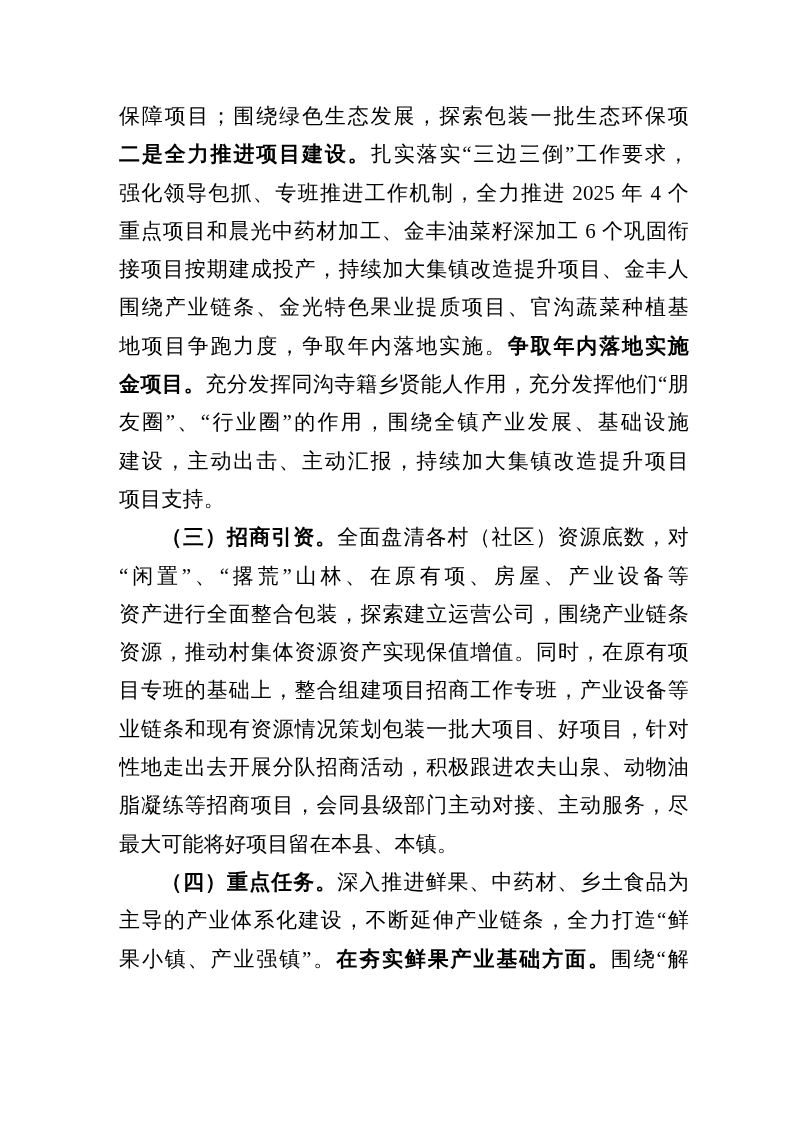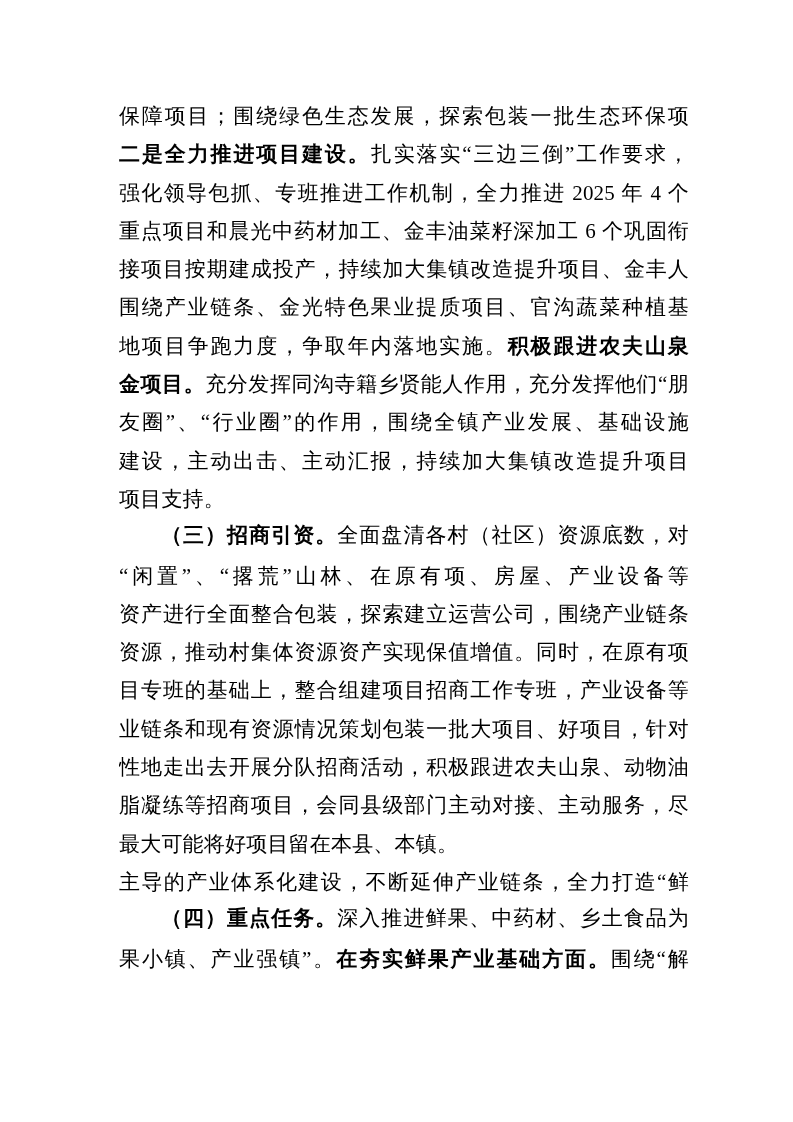--- a/index.html
+++ b/index.html
@@ -30,47 +30,46 @@
     text-align: justify;
     text-align-last: justify;
     overflow: hidden;
   }
   .line.left {
     text-align: right;
     text-align-last: left;
   }
   .line.indent {
     text-indent: 2em;
-    font-family: Liberation Mono, monospace;
   }
   .seg { font-weight: normal; }
   .seg.bold { font-weight: bold; }
 </style>
 </head>
 <body>
 
 <div class="page">
   <div class="text-block">
       <div class="line"><span class="seg">保障项目；围绕绿色生态发展，探索包装一批生态环保项目。</span></div>
       <div class="line"><span class="seg bold">二是全力推进项目建设。</span><span class="seg">扎实落实“三边三倒”工作要求，</span></div>
       <div class="line"><span class="seg">强化领导包抓、专班推进工作机制，全力推进 2025 年 4 个</span></div>
       <div class="line"><span class="seg">重点项目和晨光中药材加工、金丰油菜籽深加工 6 个巩固衔</span></div>
       <div class="line"><span class="seg">接项目按期建成投产，持续加大集镇改造提升项目、金丰人</span></div>
       <div class="line"><span class="seg">围绕产业链条、金光特色果业提质项目、官沟蔬菜种植基</span></div>
-      <div class="line"><span class="seg">地项目争跑力度，争取年内落地实施。</span><span class="seg bold">积极跟进农夫山泉</span></div>
+      <div class="line"><span class="seg">地项目争跑力度，争取年内落地实施。</span><span class="seg bold">争取年内落地实施</span></div>
       <div class="line"><span class="seg bold">金项目。</span><span class="seg">充分发挥同沟寺籍乡贤能人作用，充分发挥他们“朋</span></div>
       <div class="line"><span class="seg">友圈”、“行业圈”的作用，围绕全镇产业发展、基础设施</span></div>
       <div class="line"><span class="seg">建设，主动出击、主动汇报，持续加大集镇改造提升项目</span></div>
       <div class="line left"><span class="seg">项目支持。</span></div>
       <div class="line indent"><span class="seg bold">（三）招商引资。</span><span class="seg">全面盘清各村（社区）资源底数，对</span></div>
       <div class="line"><span class="seg">“闲置”、“撂荒”山林、在原有项、房屋、产业设备等</span></div>
       <div class="line"><span class="seg">资产进行全面整合包装，探索建立运营公司，围绕产业链条</span></div>
       <div class="line"><span class="seg">资源，推动村集体资源资产实现保值增值。同时，在原有项</span></div>
       <div class="line"><span class="seg">目专班的基础上，整合组建项目招商工作专班，产业设备等</span></div>
       <div class="line"><span class="seg">业链条和现有资源情况策划包装一批大项目、好项目，针对</span></div>
       <div class="line"><span class="seg">性地走出去开展分队招商活动，积极跟进农夫山泉、动物油</span></div>
       <div class="line"><span class="seg">脂凝练等招商项目，会同县级部门主动对接、主动服务，尽</span></div>
       <div class="line left"><span class="seg">最大可能将好项目留在本县、本镇。</span></div>
+      <div class="line indent"><span class="seg bold">（四）重点任务。</span><span class="seg">深入推进鲜果、中药材、乡土食品为</span></div>
       <div class="line"><span class="seg">主导的产业体系化建设，不断延伸产业链条，全力打造“鲜</span></div>
-      <div class="line indent"><span class="seg bold">（四）重点任务。</span><span class="seg">深入推进鲜果、中药材、乡土食品为</span></div>
       <div class="line"><span class="seg">果小镇、产业强镇”。</span><span class="seg bold">在夯实鲜果产业基础方面。</span><span class="seg">围绕“解</span></div>
     </div>
 </div>
 
 </body></html>

